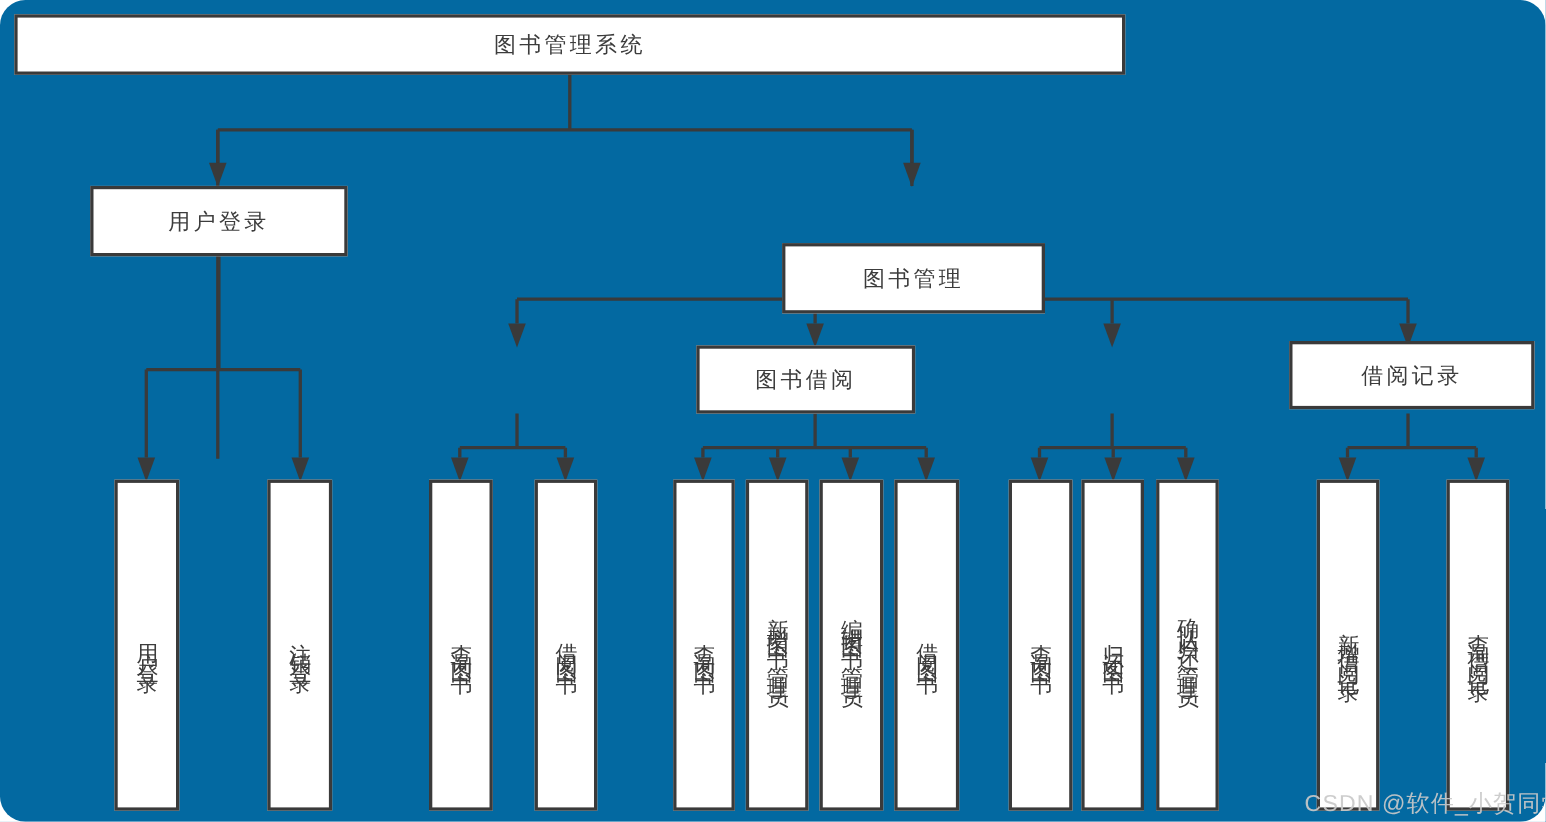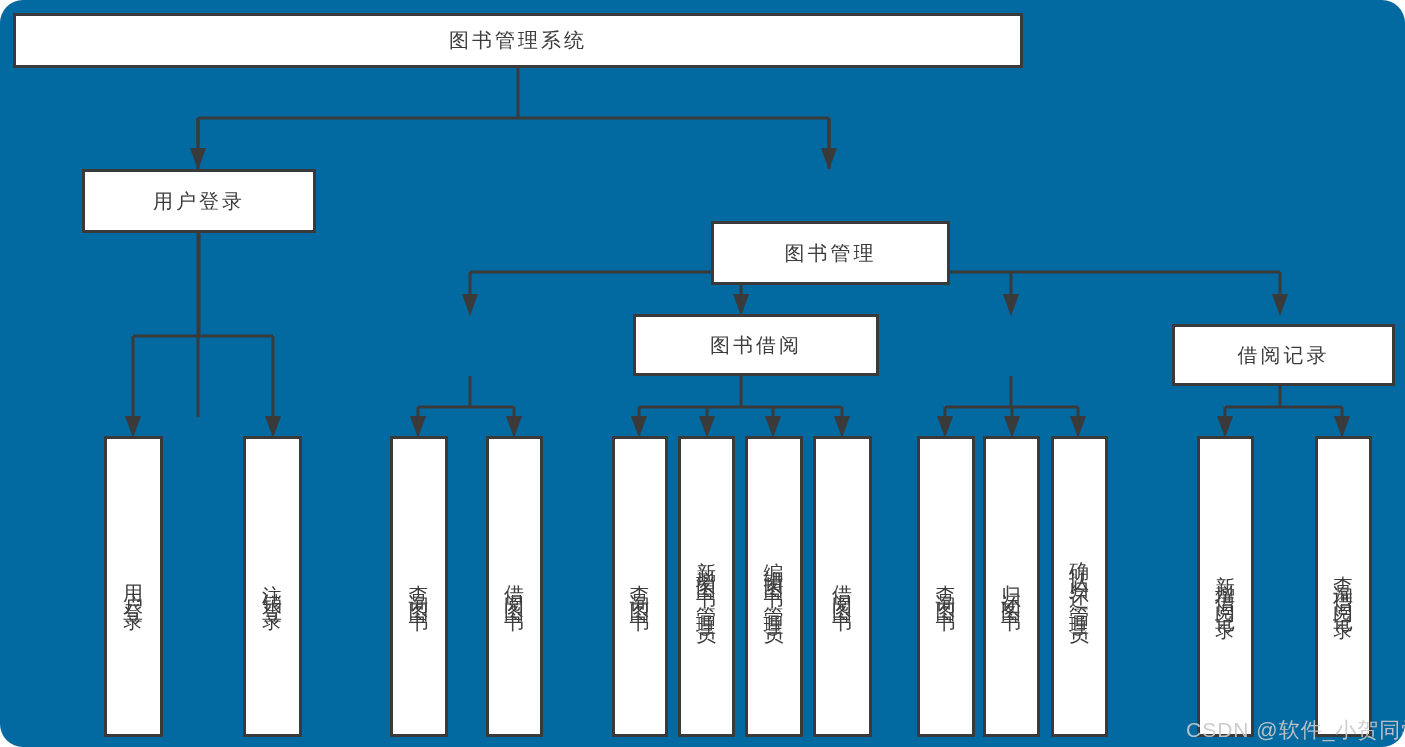--- a/index.html
+++ b/index.html
@@ -21,23 +21,23 @@
     font-size:20px; letter-spacing:9px; line-height:1;
   }
 
   
   #n-root          { left:13px;  top:13px;  width:1010px; height:55px; }
   
   #n-user-login    { left:82px;  top:169px; width:234px;  height:64px; }
   #n-book-mgmt     { left:711px; top:180px; width:239px;  height:64px;margin-top:41px; }
   
   #n-new-book      { left:362px;  top:314px; width:217px; height:62px; }
-  #n-book-borrow   { left:633px;  top:314px; width:246px; height:62px; }
+  #n-book-borrow   { left:633px;  top:314px; width:199px; height:62px; }
   #n-current       { left:905px;  top:314px; width:214px; height:62px; }
-  #n-records       { left:1172px; top:324px; width:223px; height:62px; }
+  #n-records       { left:1172px; top:310px; width:223px; height:62px; }
   
   .leaf { top:436px; height:301px; }
   #l-login         { left:104px;  width:59px; }
   #l-logout        { left:243px;  width:59px; }
   #l-nb-query      { left:390px;  width:58px; }
   #l-nb-borrow     { left:486px;  width:57px; }
   #l-bb-query      { left:612px;  width:56px; }
   #l-bb-add        { left:678px;  width:57px; }
   #l-bb-edit       { left:745px;  width:58px; }
   #l-bb-borrow     { left:813px;  width:59px; }

